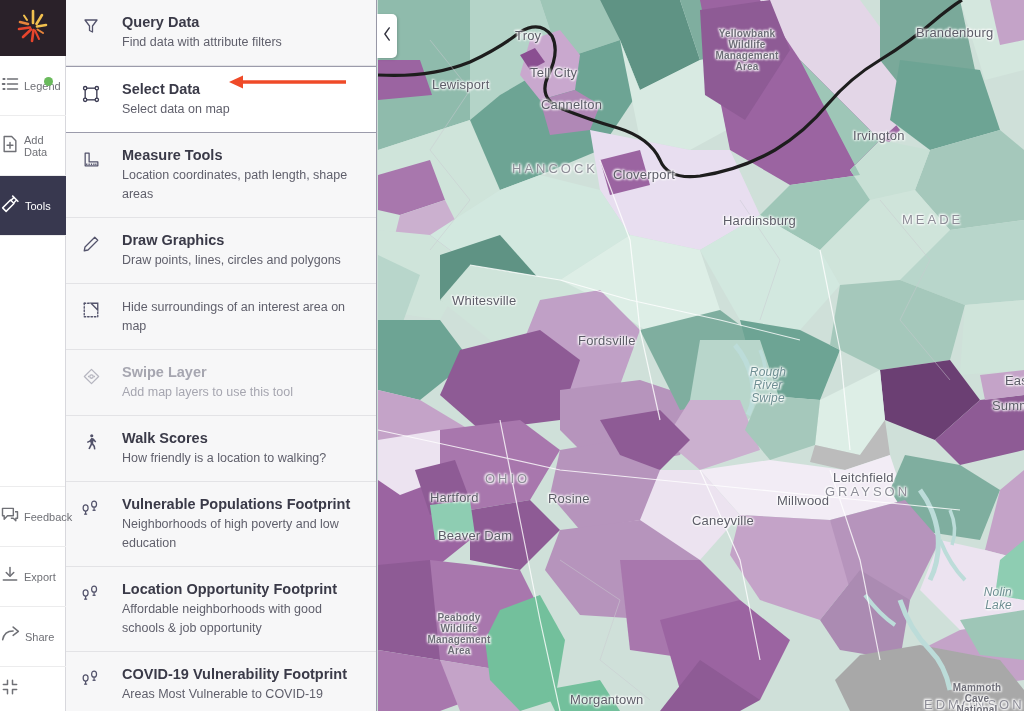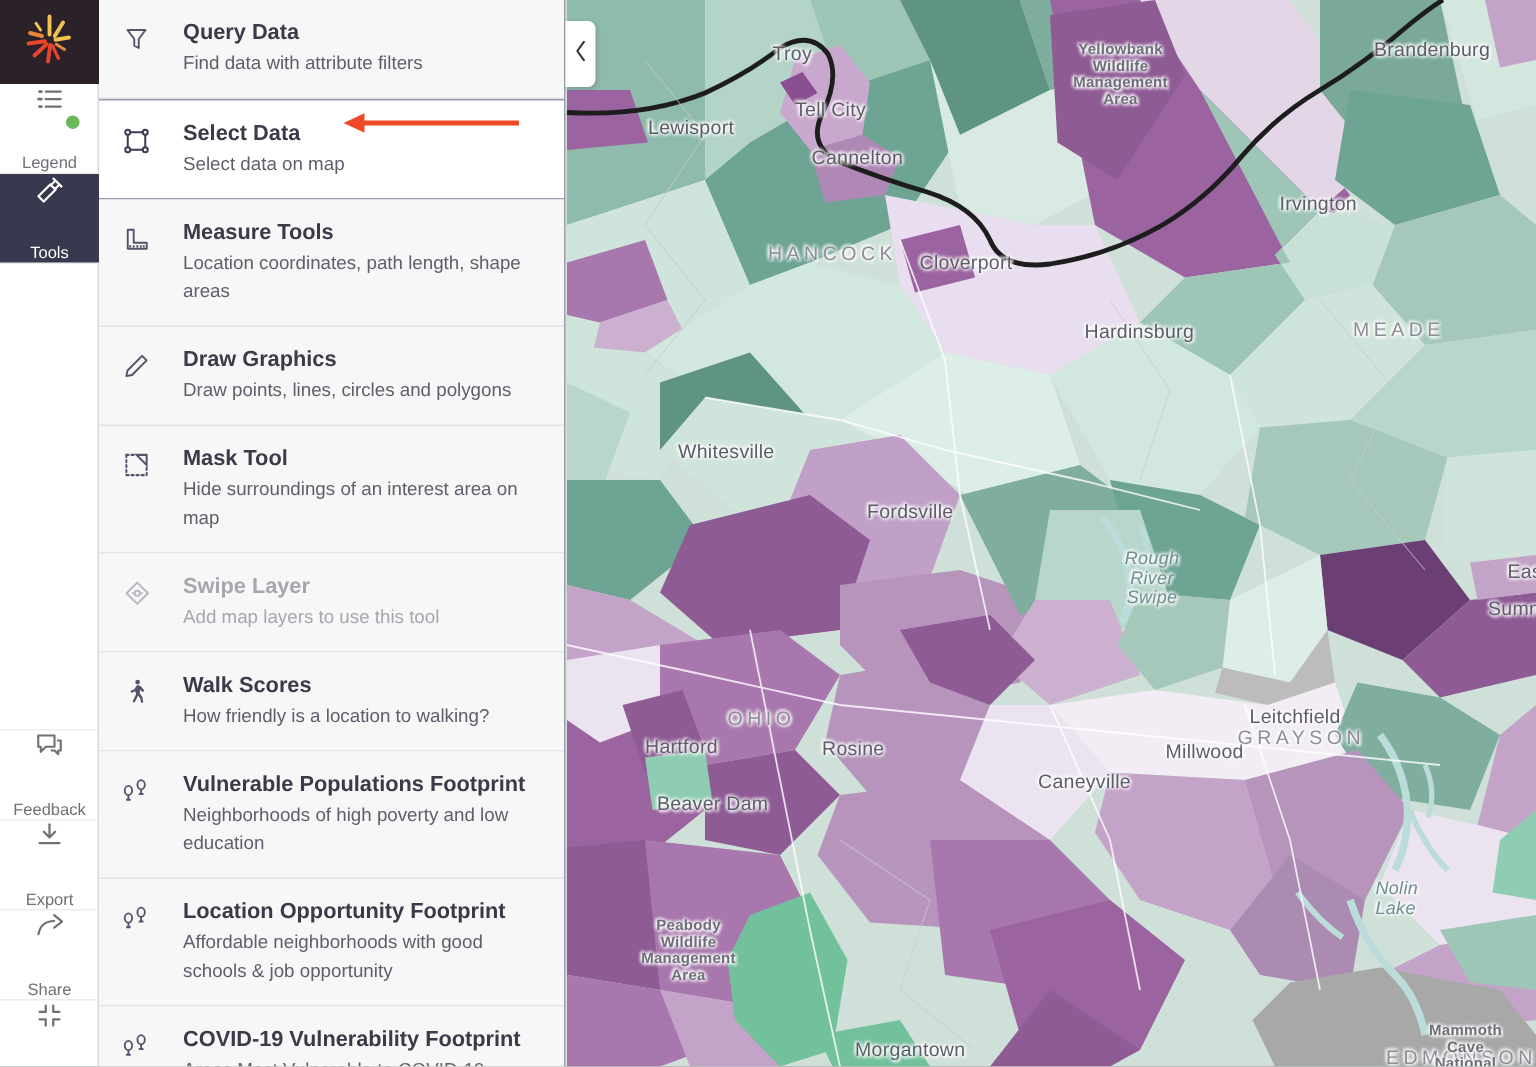--- a/index.html
+++ b/index.html
@@ -32,21 +32,21 @@
     position: absolute; left: 0; top: 0; width: 66px; height: 711px;
     background: #ffffff; border-right: 1px solid #d8d8dd; z-index: 30;
     display: flex; flex-direction: column;
   }
   #logo {
     width: 66px; height: 56px; background: #2a2129;
     display: flex; align-items: center; justify-content: center; flex: 0 0 56px;
   }
   .rail-item {
     width: 66px; height: 60px; flex: 0 0 60px;
-    display: flex; flex-direction: column; align-items: center; justify-content: space-between;
+    display: flex; flex-direction: row; align-items: center; justify-content: flex-start;
     gap: 4px; border-bottom: 1px solid #ececed; position: relative;
     cursor: pointer; color: #6f7076;
   }
   .rail-item .rlabel { font-size: 11px; color: #6f7076; }
   .rail-item.active { background: #38384f; }
   .rail-item.active .rlabel { color: #ffffff; }
   .rail-item.active svg { stroke: #ffffff; }
   .rail-dot {
     position: absolute; width: 9px; height: 9px; border-radius: 50%;
     background: #6aba5c; right: 13px; top: 21px;
@@ -262,21 +262,21 @@
 Wildlife
 Management
 Area</div>
       <div class="maplabel ml-park" style="left:942px;top:682px;width:70px;white-space:pre-line">Mammoth
 Cave
 National</div>
 
       <div class="maplabel ml-lake" style="left:742px;top:366px;width:52px;white-space:pre-line;text-align:center">Rough
 River
 Swipe</div>
-      <div class="maplabel ml-lake" style="left:917px;top:586px;width:50px;white-space:pre-line;text-align:left">Nolin
+      <div class="maplabel ml-lake" style="left:962px;top:586px;width:50px;white-space:pre-line;text-align:right">Nolin
 Lake</div>
     </div>
   </div>
 
   <div id="panel">
 
     <div class="prow">
       <span class="picon">
         <svg width="18" height="18" viewBox="0 0 24 24" fill="none" stroke="#53536b" stroke-width="1.7" stroke-linecap="round" stroke-linejoin="round">
             <polygon points="4 4 20 4 14 12 14 20 10 18 10 12"></polygon>
@@ -333,21 +333,20 @@
       <span class="picon">
         <svg width="18" height="18" viewBox="0 0 24 24" fill="none" stroke="#53536b" stroke-width="1.8" stroke-linecap="round">
           <path d="M3 3 h7" stroke-dasharray="2 2.5"></path>
           <path d="M3 3 v18" stroke-dasharray="2 2.5"></path>
           <path d="M3 21 h18" stroke-dasharray="2 2.5"></path>
           <path d="M21 21 v-8" stroke-dasharray="2 2.5"></path>
           <path d="M12 3 h9 v9 L12 3 Z" stroke-dasharray="0"></path>
         </svg>
       </span>
       <span class="ptext">
-        <span class="ptitle" style="display:block">Mask Tool</span>
         <span class="pdesc" style="display:block">Hide surroundings of an interest area on map</span>
       </span>
     </div>
 
     <div class="prow disabled">
       <span class="picon">
         <svg width="19" height="19" viewBox="0 0 24 24" fill="none" stroke="#b6b6c0" stroke-width="1.6" stroke-linejoin="round">
           <polygon points="12 3 21 12 12 21 3 12"></polygon>
           <circle cx="12" cy="12" r="2.2"></circle>
           <path d="M7.5 12 h1.5 M15 12 h1.5"></path>
@@ -458,20 +457,29 @@
       <span>
         <svg width="20" height="20" viewBox="0 0 24 24" fill="none" stroke="#6f7076" stroke-width="1.8" stroke-linecap="round">
           <path d="M9 6 h12 M9 12 h12 M9 18 h12"></path>
           <path d="M4 6 h1.5 M3.2 12 h2.3 M4 18 h1.5" stroke-width="2.2"></path>
         </svg>
       </span>
       <span class="rail-dot"></span>
       <span class="rlabel">Legend</span>
     </div>
 
+    <div class="rail-item">
+      <span>
+        <svg width="20" height="20" viewBox="0 0 24 24" fill="none" stroke="#6f7076" stroke-width="1.7" stroke-linejoin="round">
+          <path d="M5 3 h9 l5 5 v13 H5 Z"></path>
+          <path d="M12 10 v7 M8.5 13.5 h7" stroke-linecap="round"></path>
+        </svg>
+      </span>
+      <span class="rlabel">Add Data</span>
+    </div>
 
     <div class="rail-item active">
       <span>
         <svg width="21" height="21" viewBox="0 0 24 24" fill="none" stroke="#ffffff" stroke-width="1.7" stroke-linejoin="round">
           <path d="M3 17 L12 8 L16 12 L7 21 Z"></path>
           <path d="M14 3 L21 10"></path>
             <path d="M16 5 L12 9"></path>
             <path d="M19 8 L15.5 11.5"></path>
         </svg>
       </span>

